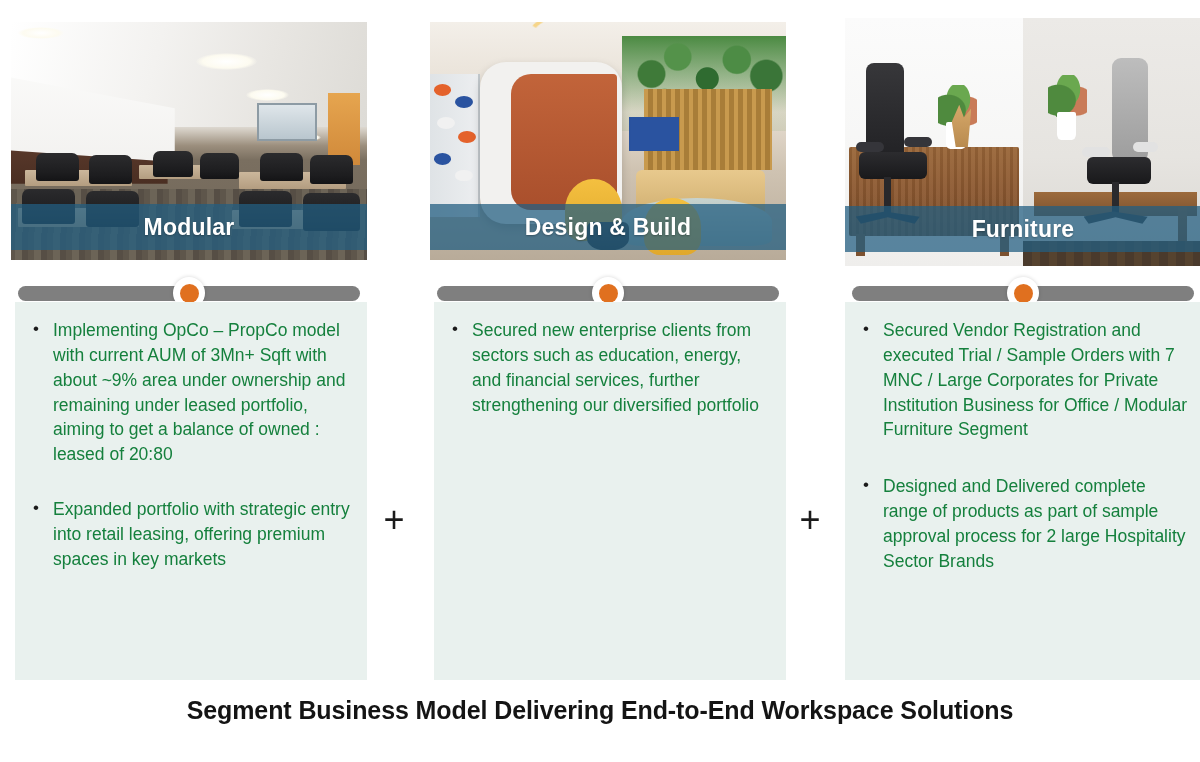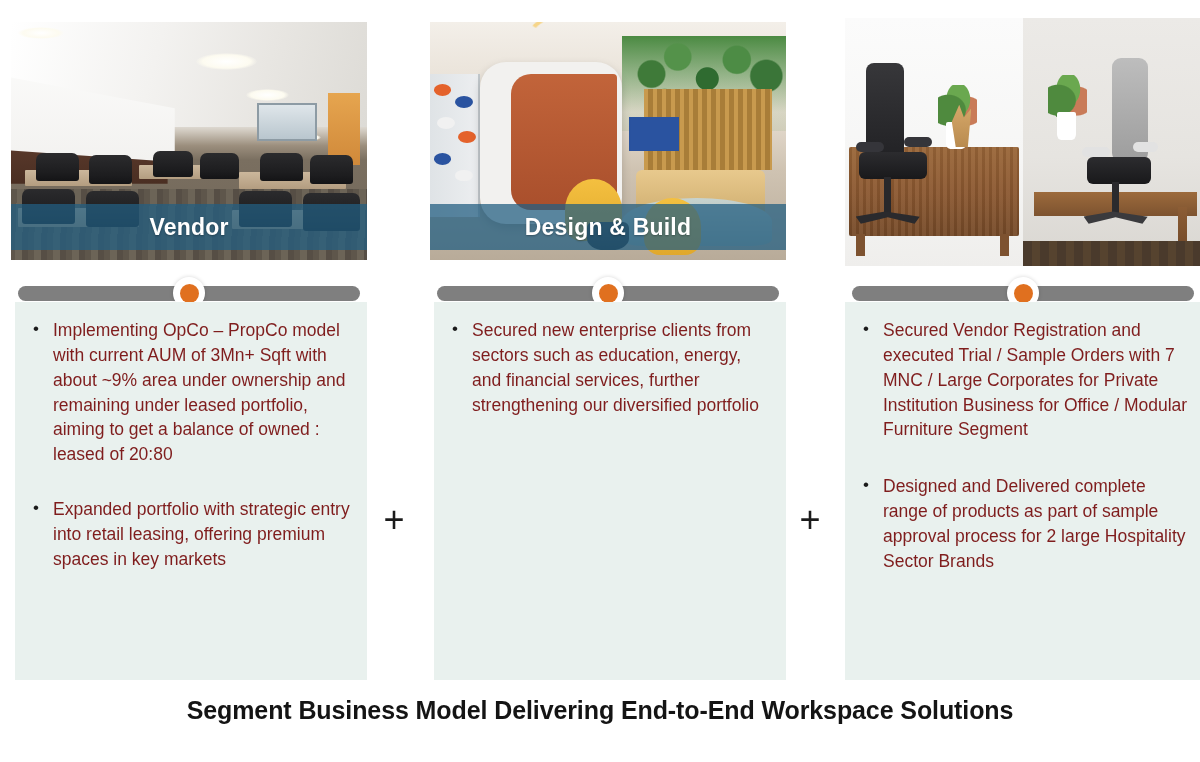--- a/index.html
+++ b/index.html
@@ -330,21 +330,21 @@
   }
   .col-3 .content-card { left: 0; width: 356px; }
 
   .bullets { list-style: none; margin: 0; padding: 0; }
   .bullets li {
     position: relative;
     padding-left: 26px;
     margin-bottom: 30px;
     font-size: 17.5px;
     line-height: 1.42;
-    color: #7f1d1d;
+    color: #15803d;
   }
   .bullets li::before {
     content: "\2022";
     position: absolute;
     left: 6px; top: -1px;
     font-size: 17px;
     color: #1b1b1b;
   }
   .col-2 .bullets li:first-child { margin-bottom: 62px; }
   .col-3 .bullets li:first-child { margin-bottom: 32px; }
@@ -408,21 +408,21 @@
           <div class="chair" style="left:40%; top:54%; width:11%; height:11%;"></div>
           <div class="chair" style="left:53%; top:55%; width:11%; height:11%;"></div>
           <div class="chair" style="left:70%; top:55%; width:12%; height:12%;"></div>
           <div class="chair" style="left:84%; top:56%; width:12%; height:12%;"></div>
           <div class="chair" style="left:3%;  top:70%; width:15%; height:15%;"></div>
           <div class="chair" style="left:21%; top:71%; width:15%; height:15%;"></div>
           <div class="chair" style="left:64%; top:71%; width:15%; height:15%;"></div>
           <div class="chair" style="left:82%; top:72%; width:16%; height:16%;"></div>
         </div>
         <div class="banner">
-          <span class="banner-text">Vendor</span>
+          <span class="banner-text">Modular</span>
         </div>
       </div>
 
       <div class="connector">
         <div class="connector-bar"></div>
         <div class="connector-dot"></div>
       </div>
 
       <div class="content-card">
         <ul class="bullets">
@@ -500,20 +500,23 @@
             <div class="plant-leaves" style="left:14%; bottom:60%;"></div>
             <div class="plant-pot" style="left:19%; bottom:51%;"></div>
             <div class="chair-gry-back"></div>
             <div class="chair-gry-arm" style="left:33%; top:52%; width:16%; height:4%;"></div>
             <div class="chair-gry-arm" style="left:62%; top:50%; width:14%; height:4%;"></div>
             <div class="chair-gry-seat"></div>
             <div class="chair-gry-post"></div>
             <div class="chair-gry-base"></div>
           </div>
         </div>
+        <div class="banner">
+          <span class="banner-text">Furniture</span>
+        </div>
       </div>
 
       <div class="connector">
         <div class="connector-bar"></div>
         <div class="connector-dot"></div>
       </div>
 
       <div class="content-card">
         <ul class="bullets">
           <li>Secured Vendor Registration and executed Trial / Sample Orders with 7 MNC / Large Corporates for Private Institution Business for Office / Modular Furniture Segment</li>

